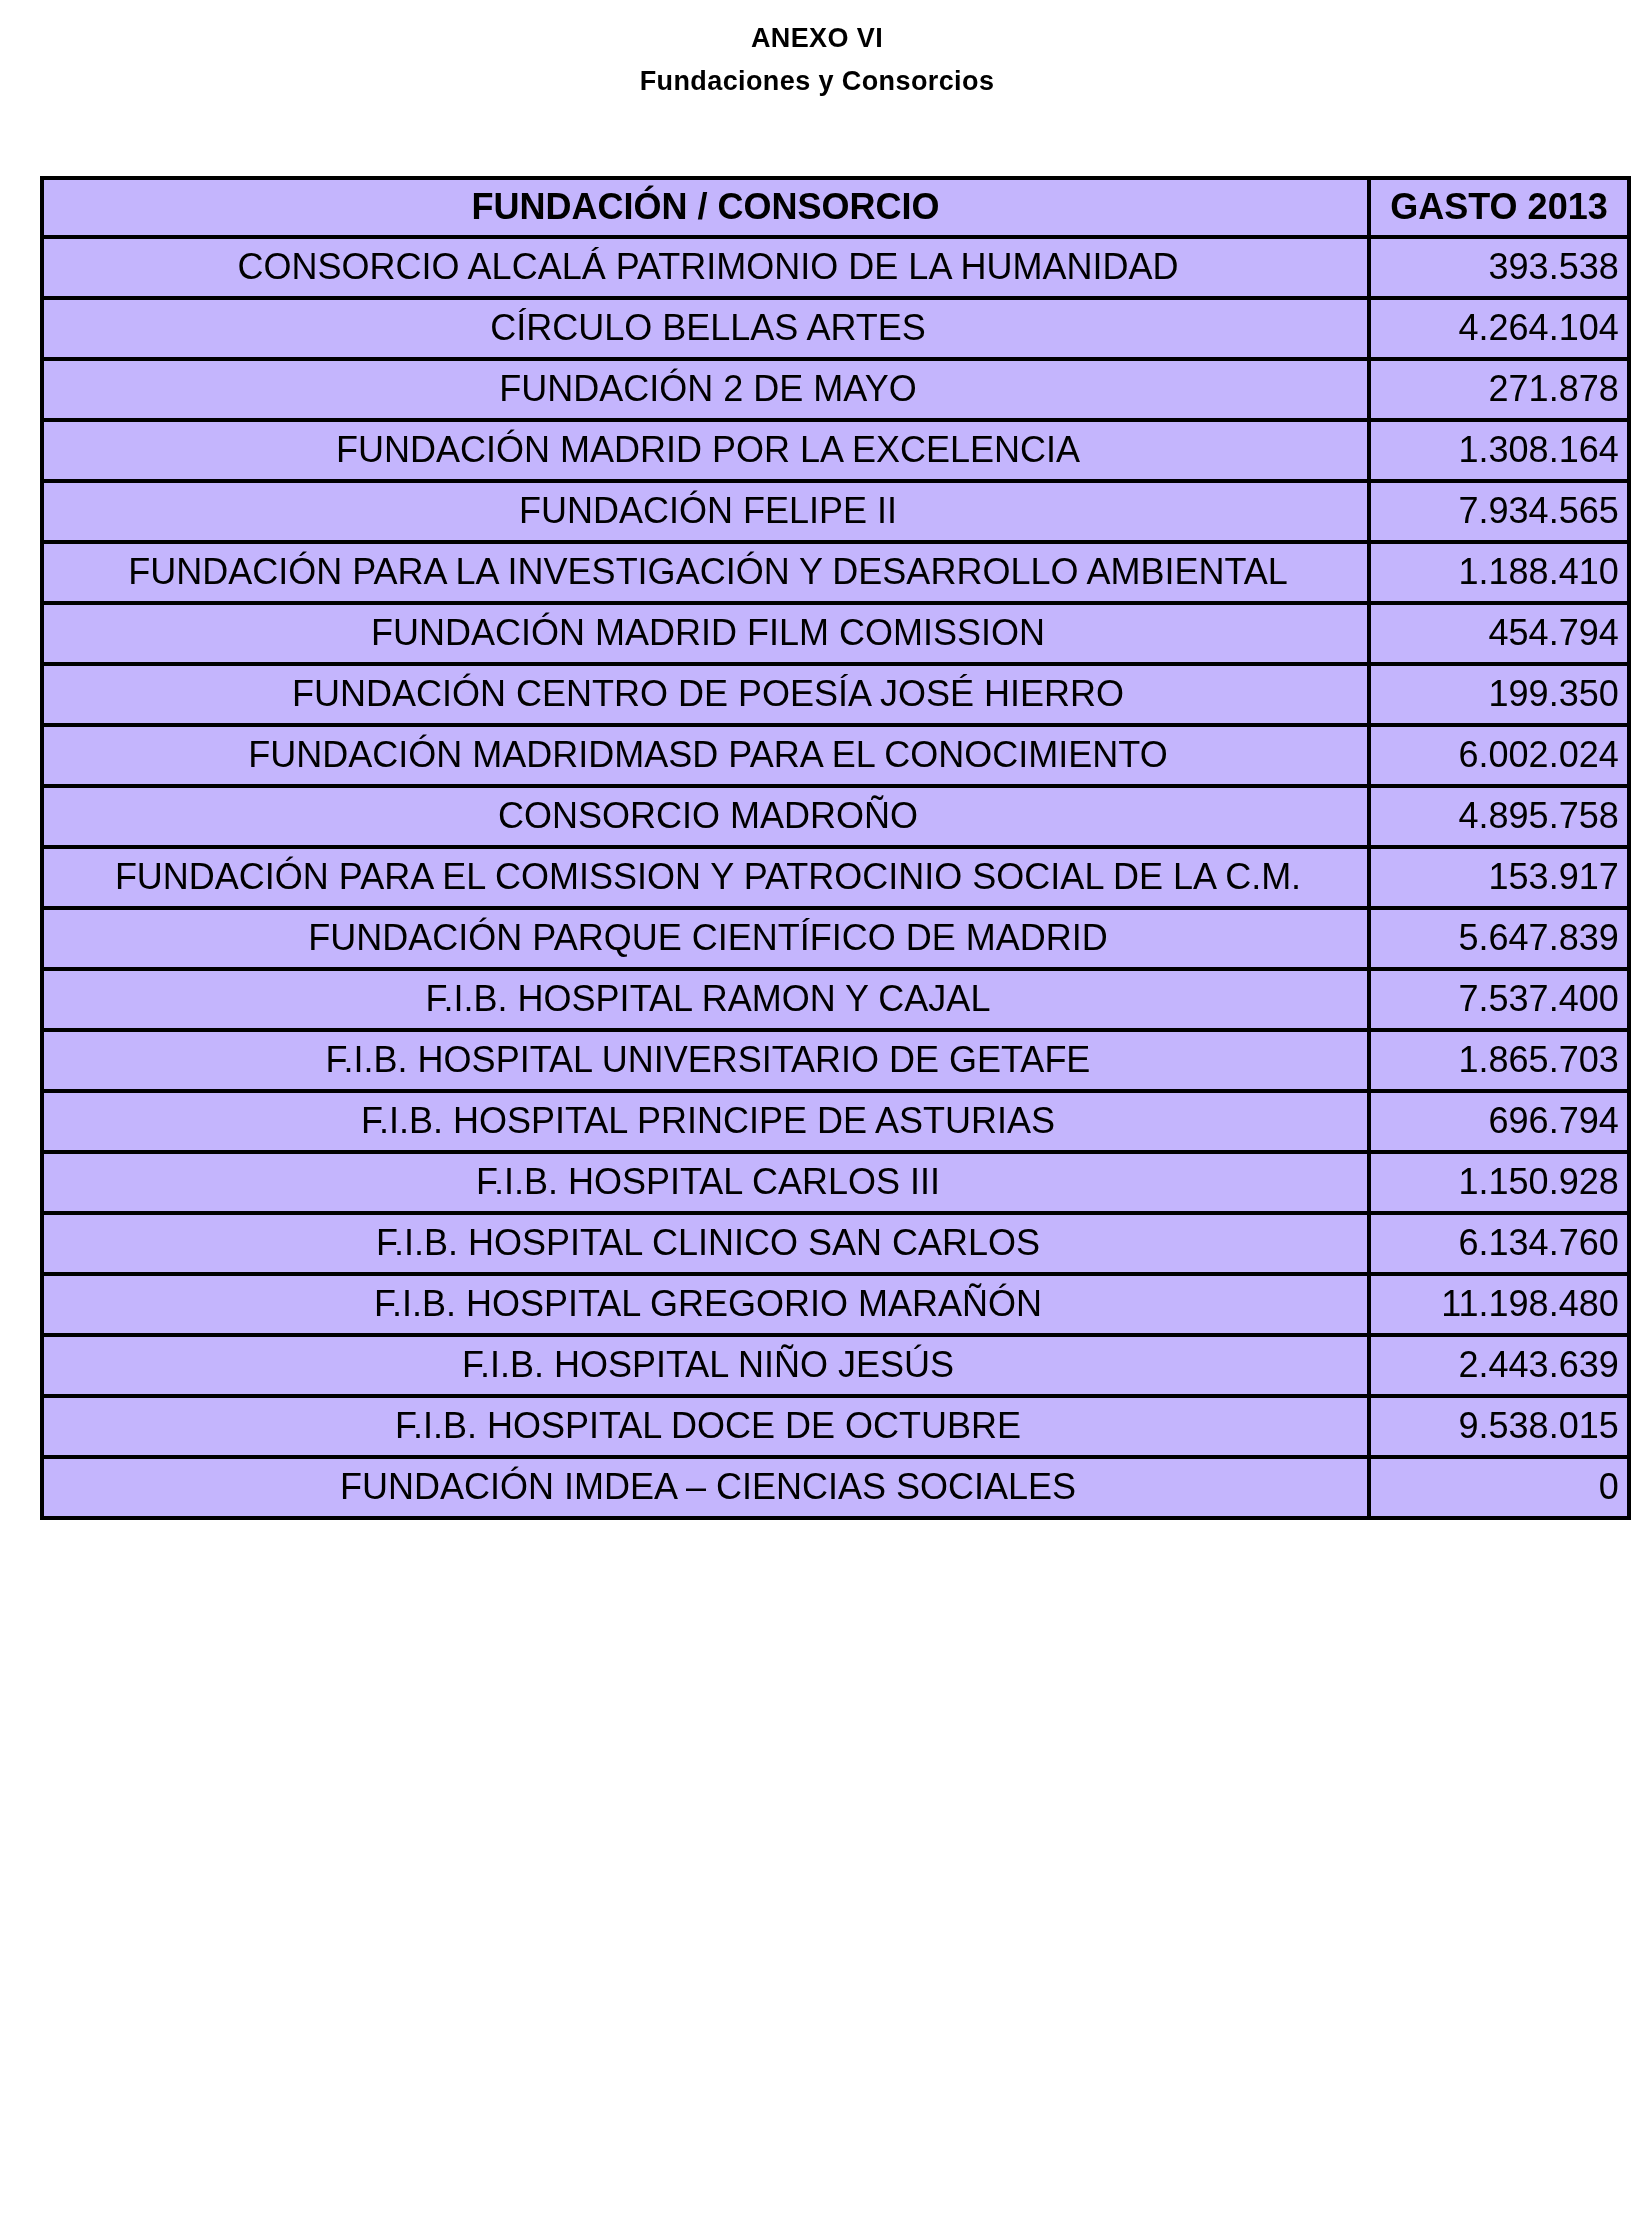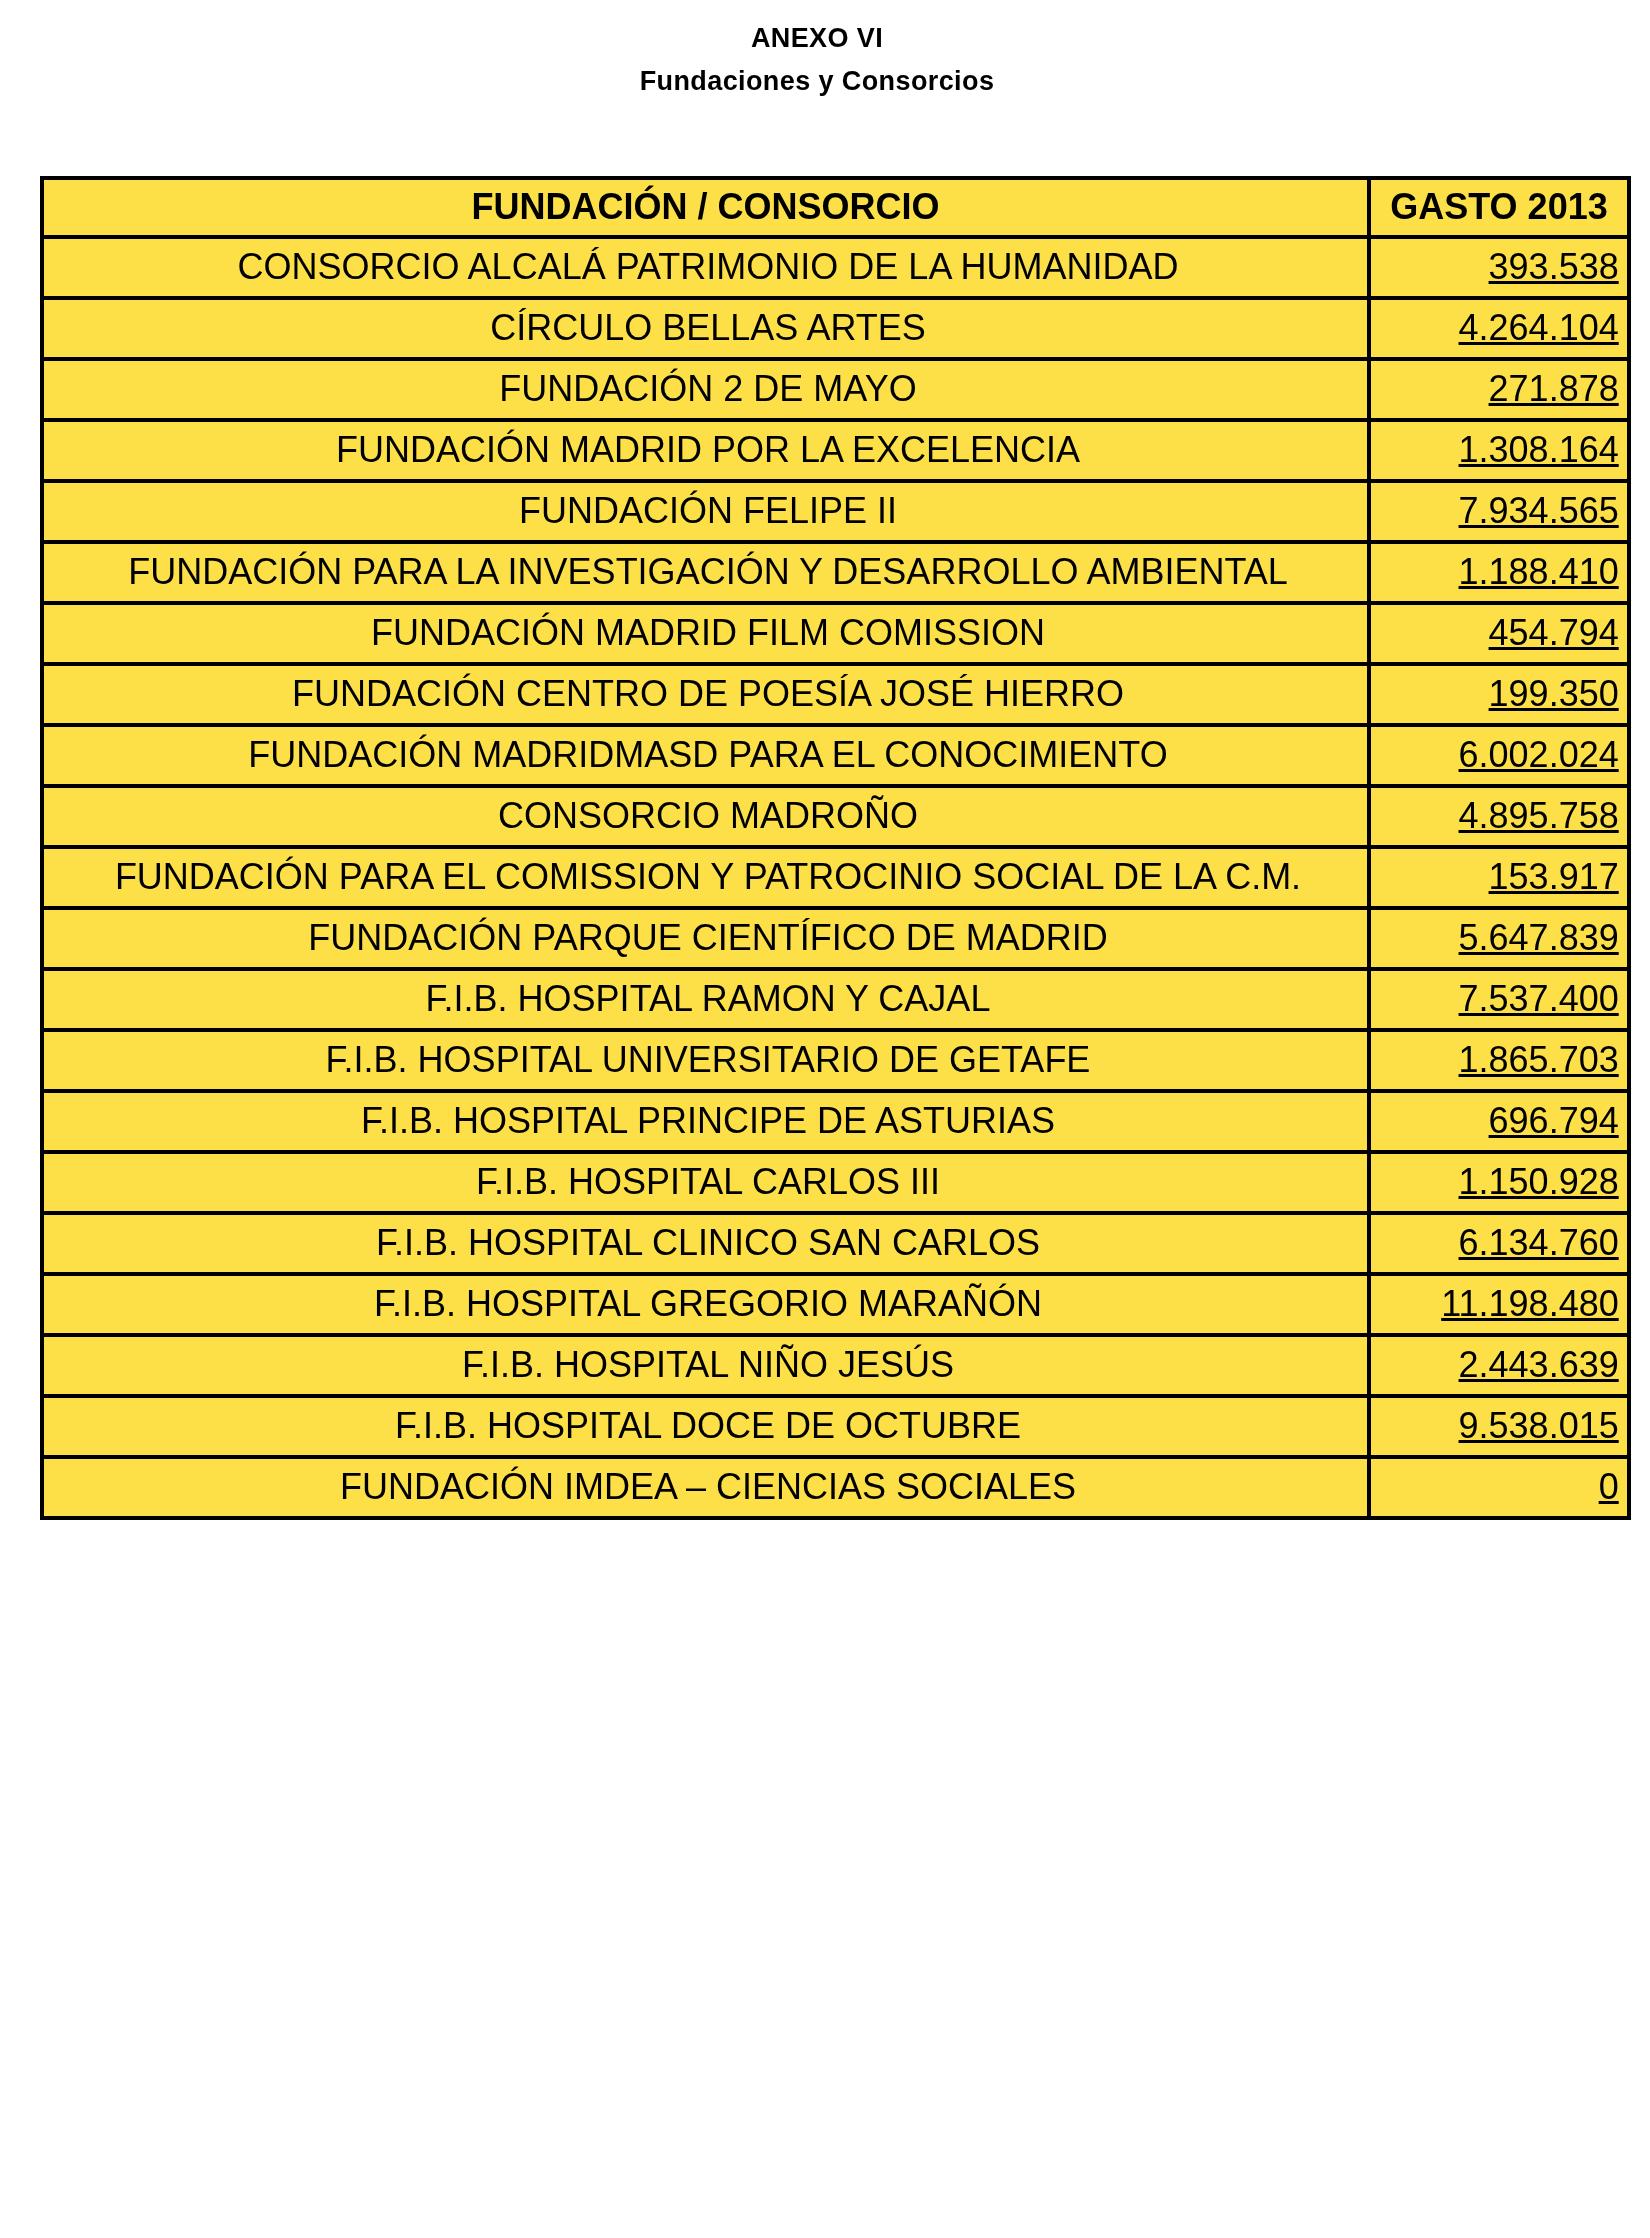--- a/index.html
+++ b/index.html
@@ -28,21 +28,21 @@
     font-weight: bold;
     line-height: 43px;
     letter-spacing: 0.4px;
   }
   table.funding-table {
     border-collapse: collapse;
     table-layout: fixed;
     margin-left: 40px;
     margin-top: 73px;
     width: 1587px;
-    background: #fde047;
+    background: #c4b5fd;
   }
   table.funding-table th,
   table.funding-table td {
     border: 4.1px solid #000000;
     font-size: 36px;
     overflow: hidden;
     white-space: nowrap;
   }
   table.funding-table th {
     height: 55px;
@@ -58,21 +58,20 @@
   }
   td.entity-cell {
     text-align: center;
     padding-left: 10px;
     padding-right: 5px;
   }
   td.gasto-cell {
     text-align: right;
     padding-right: 8.3px;
     padding-left: 5px;
-    text-decoration: underline;
   }
 </style>
 </head>
 <body>
 
 <div class="page">
 
   <div class="title-block">
     <div class="title-line">ANEXO VI</div>
     <div class="title-line">Fundaciones y Consorcios</div>

